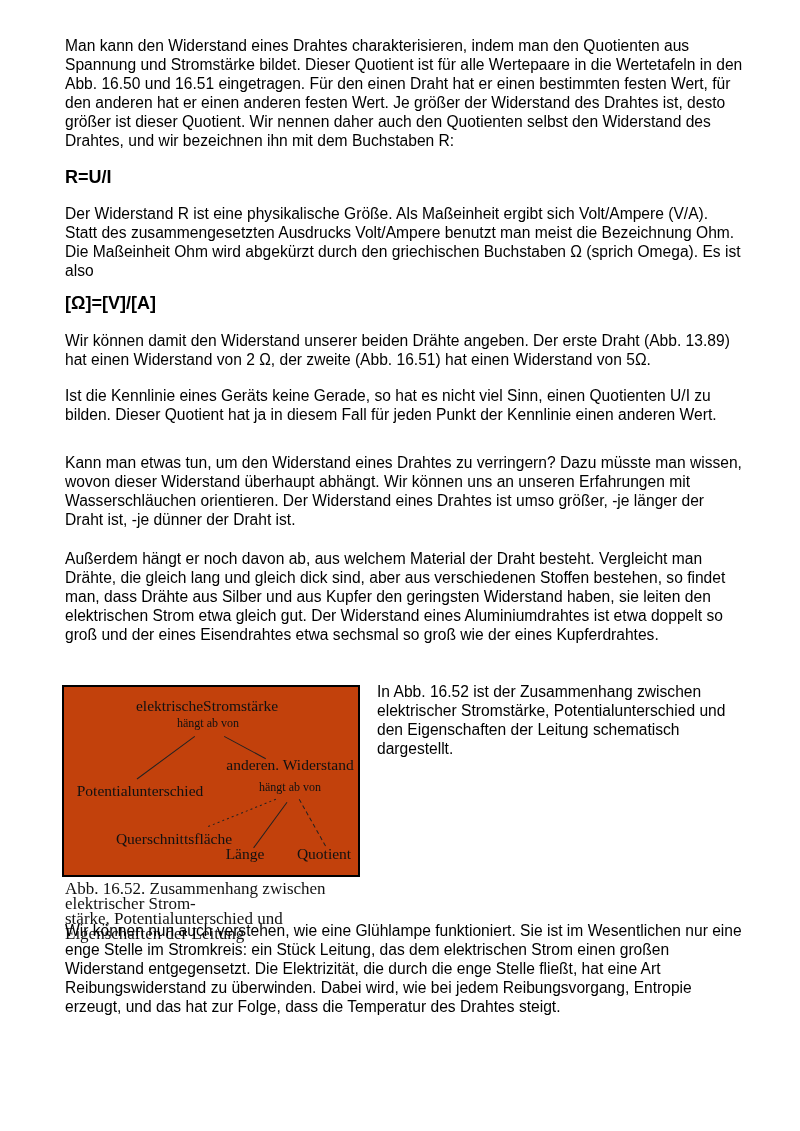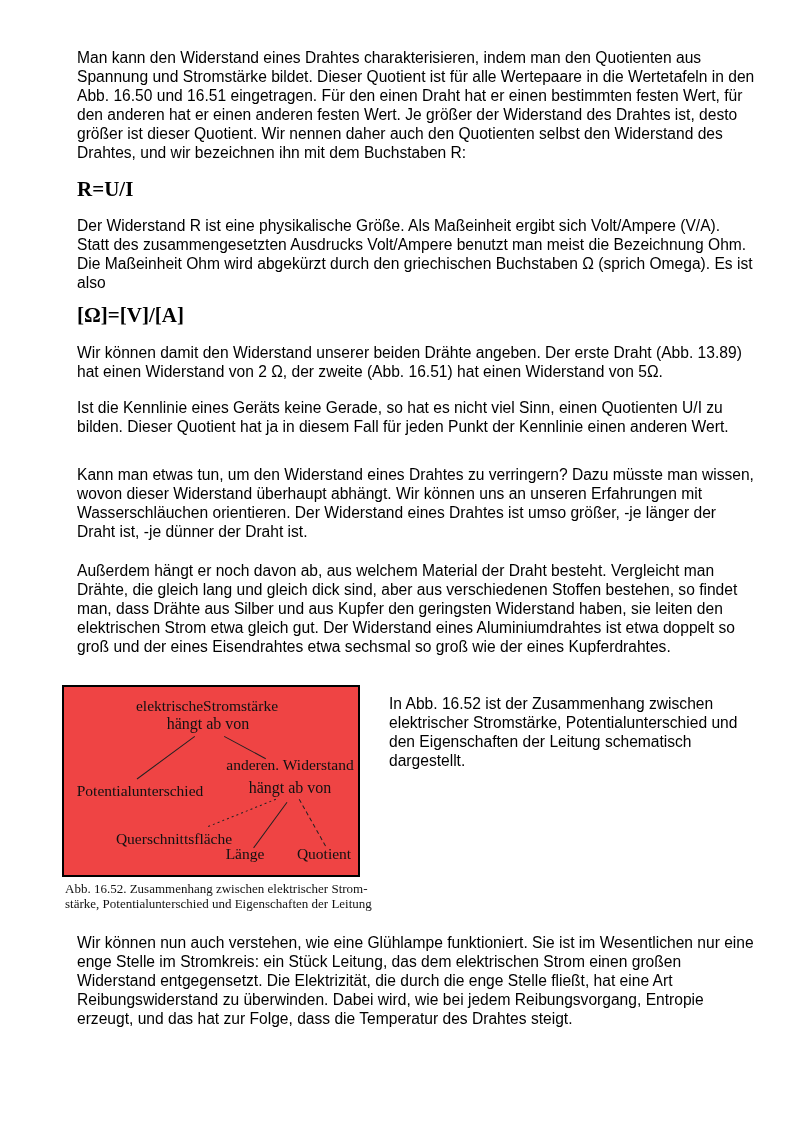--- a/index.html
+++ b/index.html
@@ -11,63 +11,62 @@
     font-family: "Liberation Sans", sans-serif;
     font-size: 15.6px;
     line-height: 19px;
     color: #000000;
     overflow: hidden;
   }
   .block {
     position: absolute;
     left: 65px;
     width: 678px;
-    margin: 12px;
+    margin: 0;
   }
   .formula {
     font-weight: bold;
-    font-size: 21px;
-    font-family: Liberation Serif, serif;
+    font-size: 18px;
   }
   .side-note {
     left: 377px;
     width: 356px;
   }
   .figure-box {
     position: absolute;
     left: 62px;
     top: 685px;
     width: 294px;
     height: 188px;
     border: 2px solid #000000;
-    background: #ef4444;
+    background: #c2410c;
     font-family: "Liberation Serif", serif;
   }
   .fig-lines {
     position: absolute;
     left: 0; top: 0;
     width: 100%; height: 100%;
   }
   .fig-node {
     position: absolute;
     transform: translateX(-50%);
     white-space: nowrap;
     font-size: 15.5px;
     color: #111111;
   }
   .fig-sub {
-    font-size: 16px;
+    font-size: 12px;
   }
   .fig-caption {
     position: absolute;
     left: 65px;
     top: 881px;
     width: 310px;
     font-family: "Liberation Serif", serif;
-    font-size: 13px;
+    font-size: 17px;
     line-height: 15px;
     color: #111111;
   }
   .fig-caption span { display: block; }
 </style>
 </head>
 <body>
 
 <div class="page">
 

